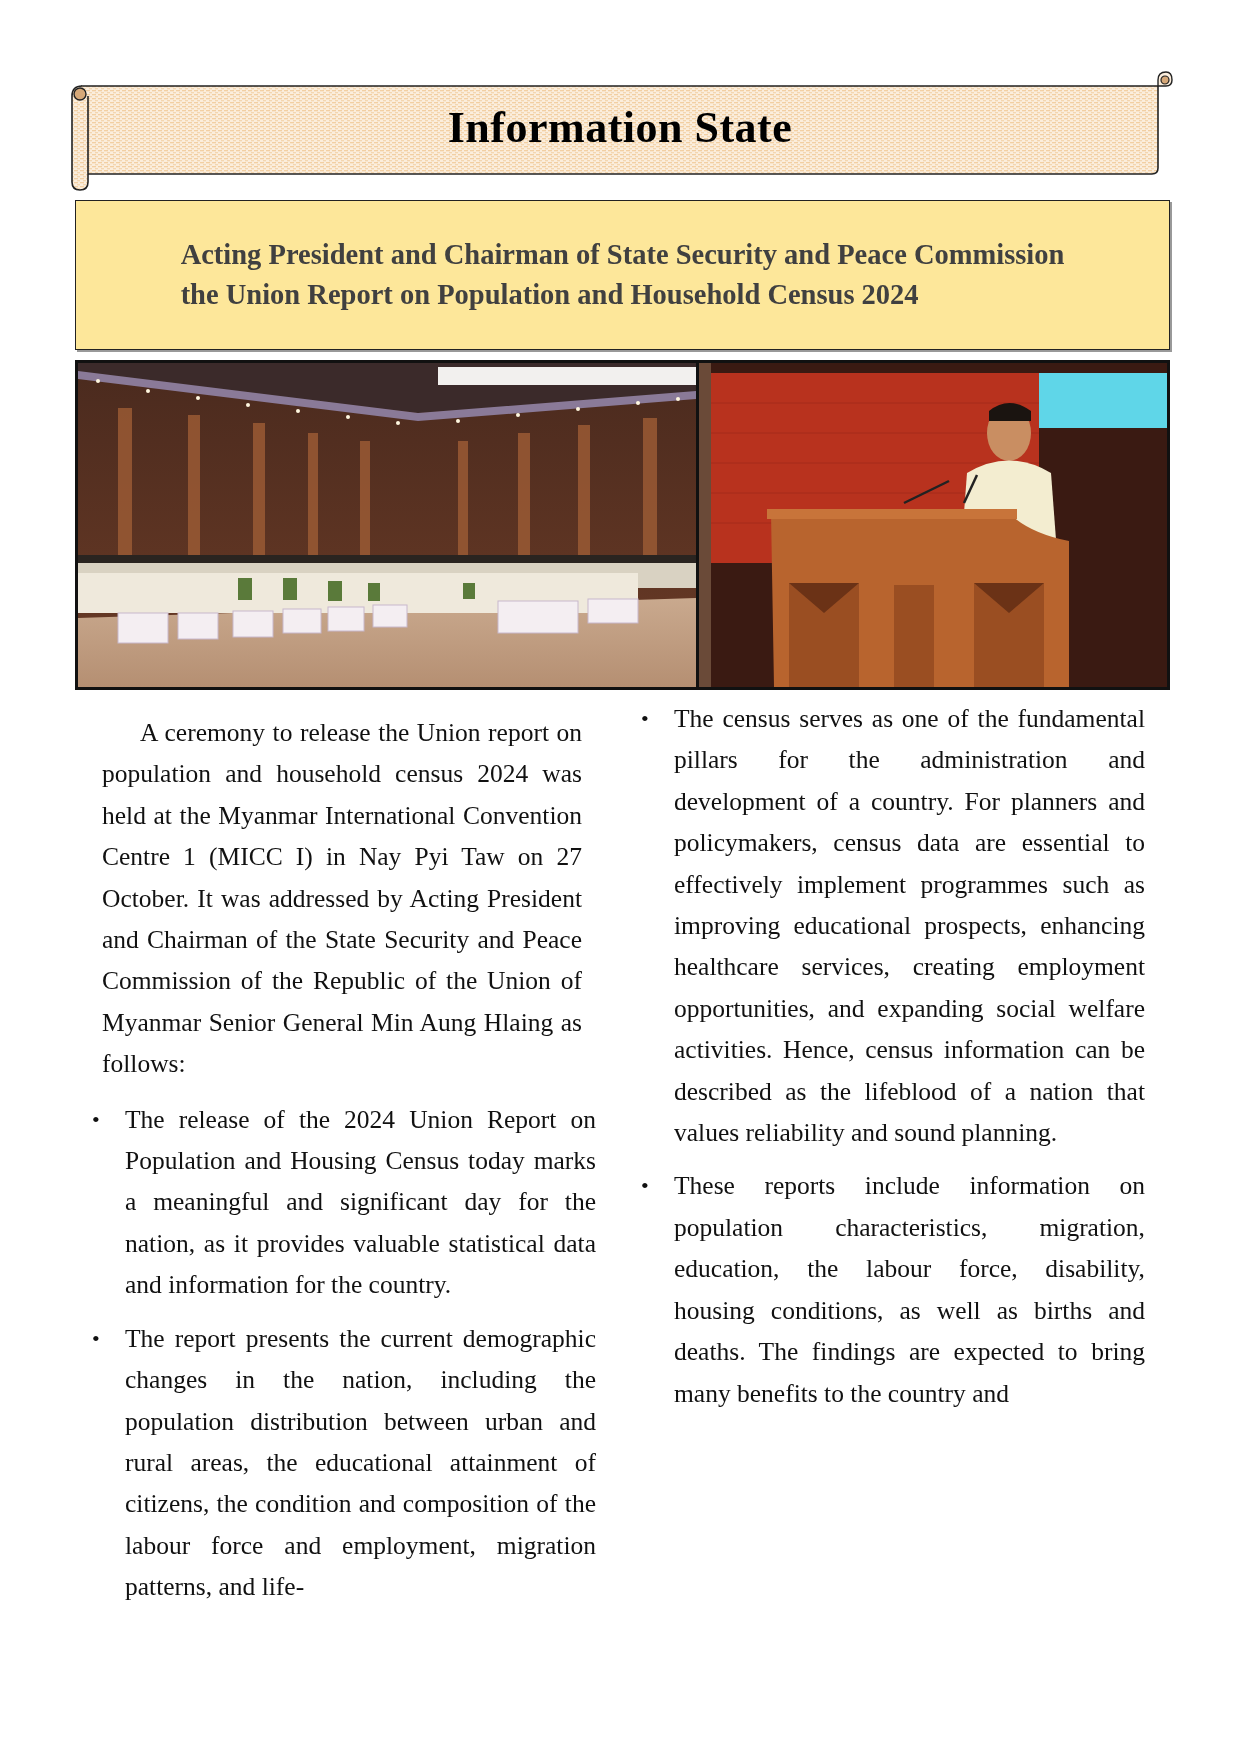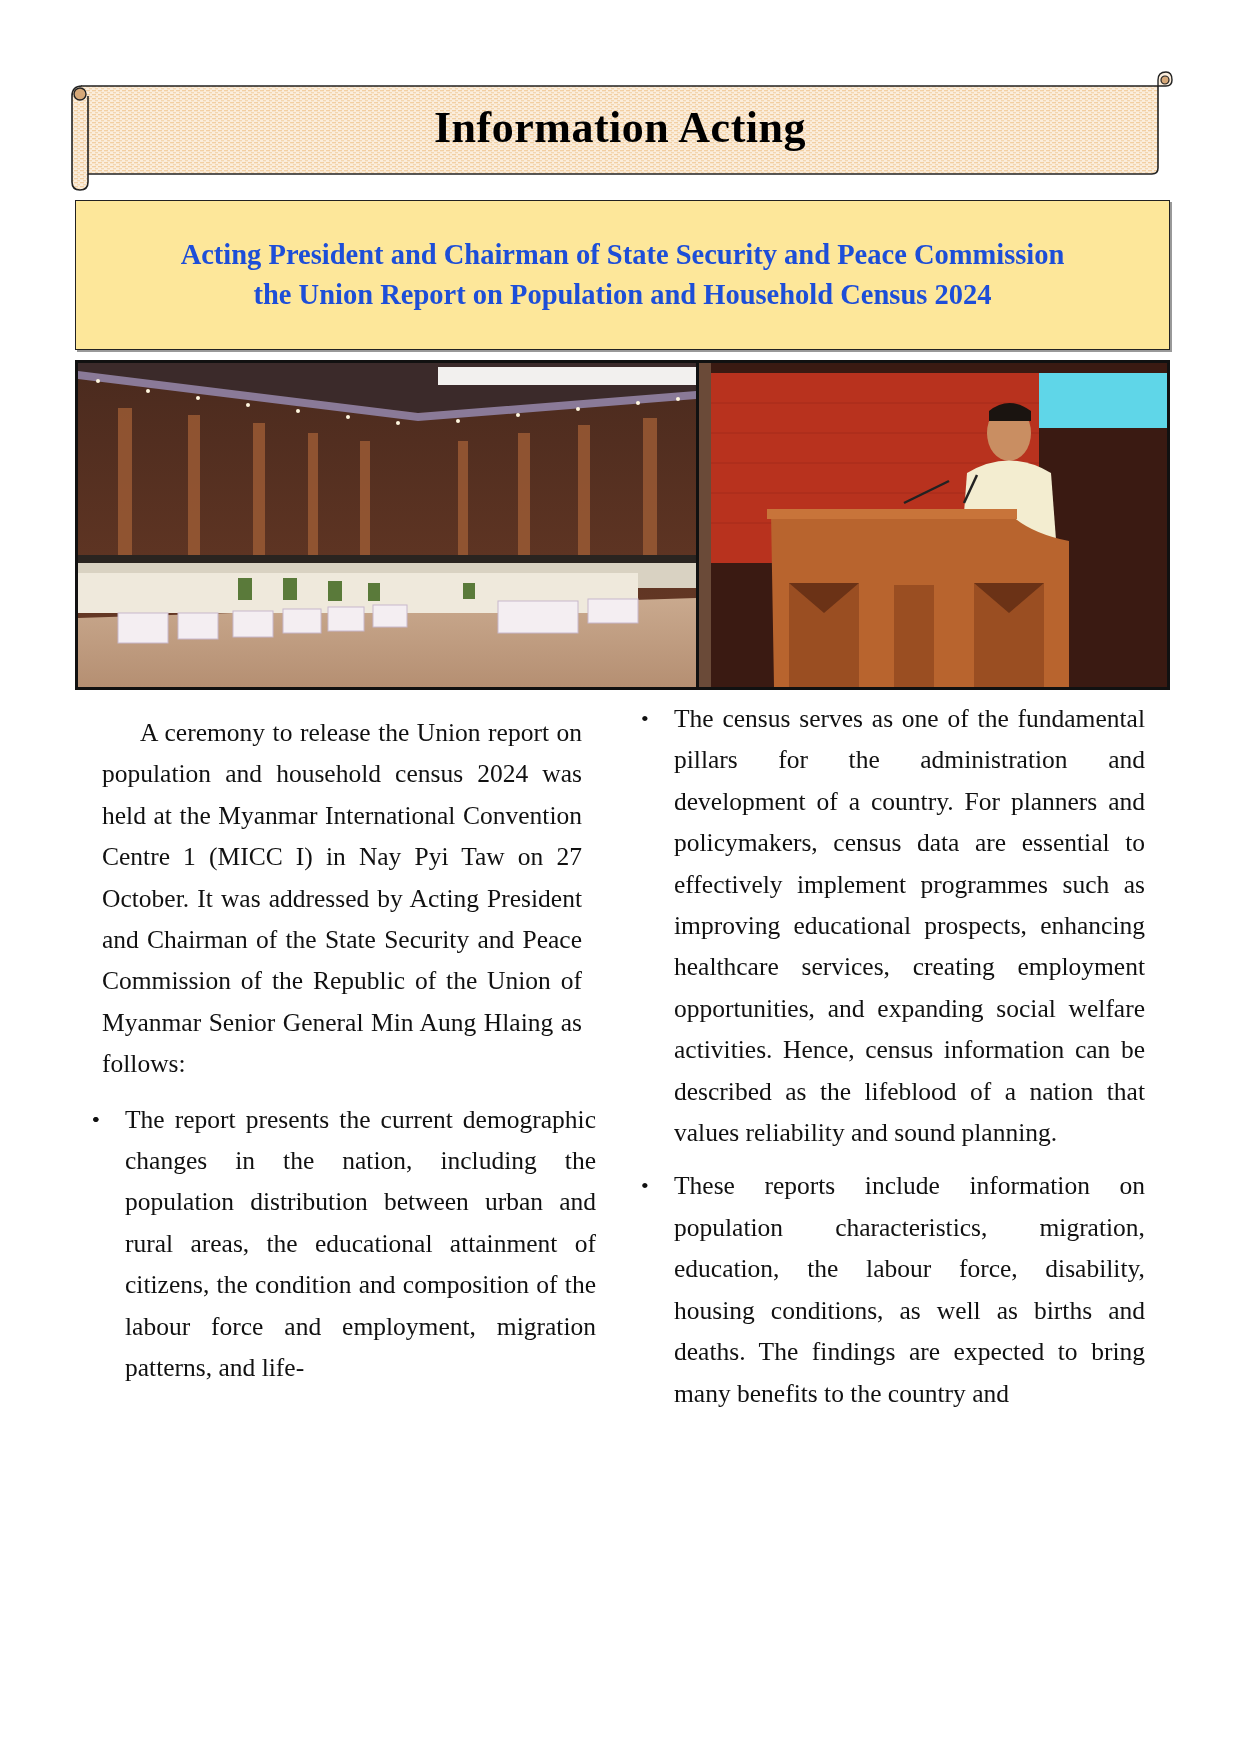--- a/index.html
+++ b/index.html
@@ -16,22 +16,22 @@
 
     
     .headline {
       position: absolute; left: 75px; top: 200px; width: 1095px; height: 150px;
       background: #fde79a; border: 1.5px solid #222;
       box-shadow: 2px 2px 0 #999;
       box-sizing: border-box;
       display: flex; align-items: center; justify-content: center;
     }
     .headline-text {
-      text-align: center; font-weight: bold; font-size: 28.5px; line-height: 40px;
-      font-family: "Liberation Serif", serif; color: #1d4ed8;
+      font-weight: bold; font-size: 28.5px; line-height: 40px;
+      font-family: "Liberation Serif", serif; color: #404040;
     }
 
     
     .photos {
       position: absolute; left: 75px; top: 360px; width: 1095px; height: 330px;
       border: 3px solid #111; box-sizing: border-box; background: #111;
       display: flex; gap: 3px;
     }
     .photo { position: relative; overflow: hidden; height: 100%; }
     .photo-audience { width: 618px; }
@@ -66,21 +66,21 @@
     </defs>
 
     <path d="M14 8 L1090 8 L1090 90 Q1090 96 1084 96 L14 96 Z" fill="url(#weave)" stroke="#222" stroke-width="1.6"></path>
 
     <path d="M14 8 Q4 8 4 18 L4 104 Q4 112 12 112 Q20 112 20 104 L20 18" fill="url(#weave)" stroke="#222" stroke-width="1.6"></path>
     <circle cx="12" cy="16" r="6" fill="#d6a878" stroke="#222" stroke-width="1.4"></circle>
 
     <path d="M1090 8 L1090 2 Q1090 -6 1098 -6 Q1104 -6 1104 2 Q1104 8 1098 8 Z" fill="#fbeedd" stroke="#222" stroke-width="1.4"></path>
     <circle cx="1097" cy="2" r="4" fill="#d6a878" stroke="#222" stroke-width="1.2"></circle>
   </svg>
-  <div class="banner-title">Information Acting</div>
+  <div class="banner-title">Information State</div>
 </div>
 
 <div class="headline">
   <div class="headline-text">
     <div>Acting President and Chairman of State Security and Peace Commission</div>
     <div>the Union Report on Population and Household Census 2024</div>
   </div>
 </div>
 
 <div class="photos">
@@ -190,20 +190,21 @@
       </g>
     </svg>
   </div>
 </div>
 
 <div class="col col-left">
   <p class="para">A ceremony to release the Union report on population and household census 2024 was held at the Myanmar International Convention Centre 1 (MICC I) in Nay Pyi Taw on 27 October. It was addressed by Acting President and Chairman of the State Security and Peace Commission of the Republic of the Union of Myanmar Senior General Min Aung Hlaing as follows:</p>
   <ul class="bullets">
     <li>
       <span class="dot">•</span>
+      <span>The release of the 2024 Union Report on Population and Housing Census today marks a meaningful and significant day for the nation, as it provides valuable statistical data and information for the country.</span>
     </li>
     <li>
       <span class="dot">•</span>
       <span>The report presents the current demographic changes in the nation, including the population distribution between urban and rural areas, the educational attainment of citizens, the condition and composition of the labour force and employment, migration patterns, and life-</span>
     </li>
   </ul>
 </div>
 
 <div class="col col-right">
   <ul class="bullets" style="margin-top:0;">

